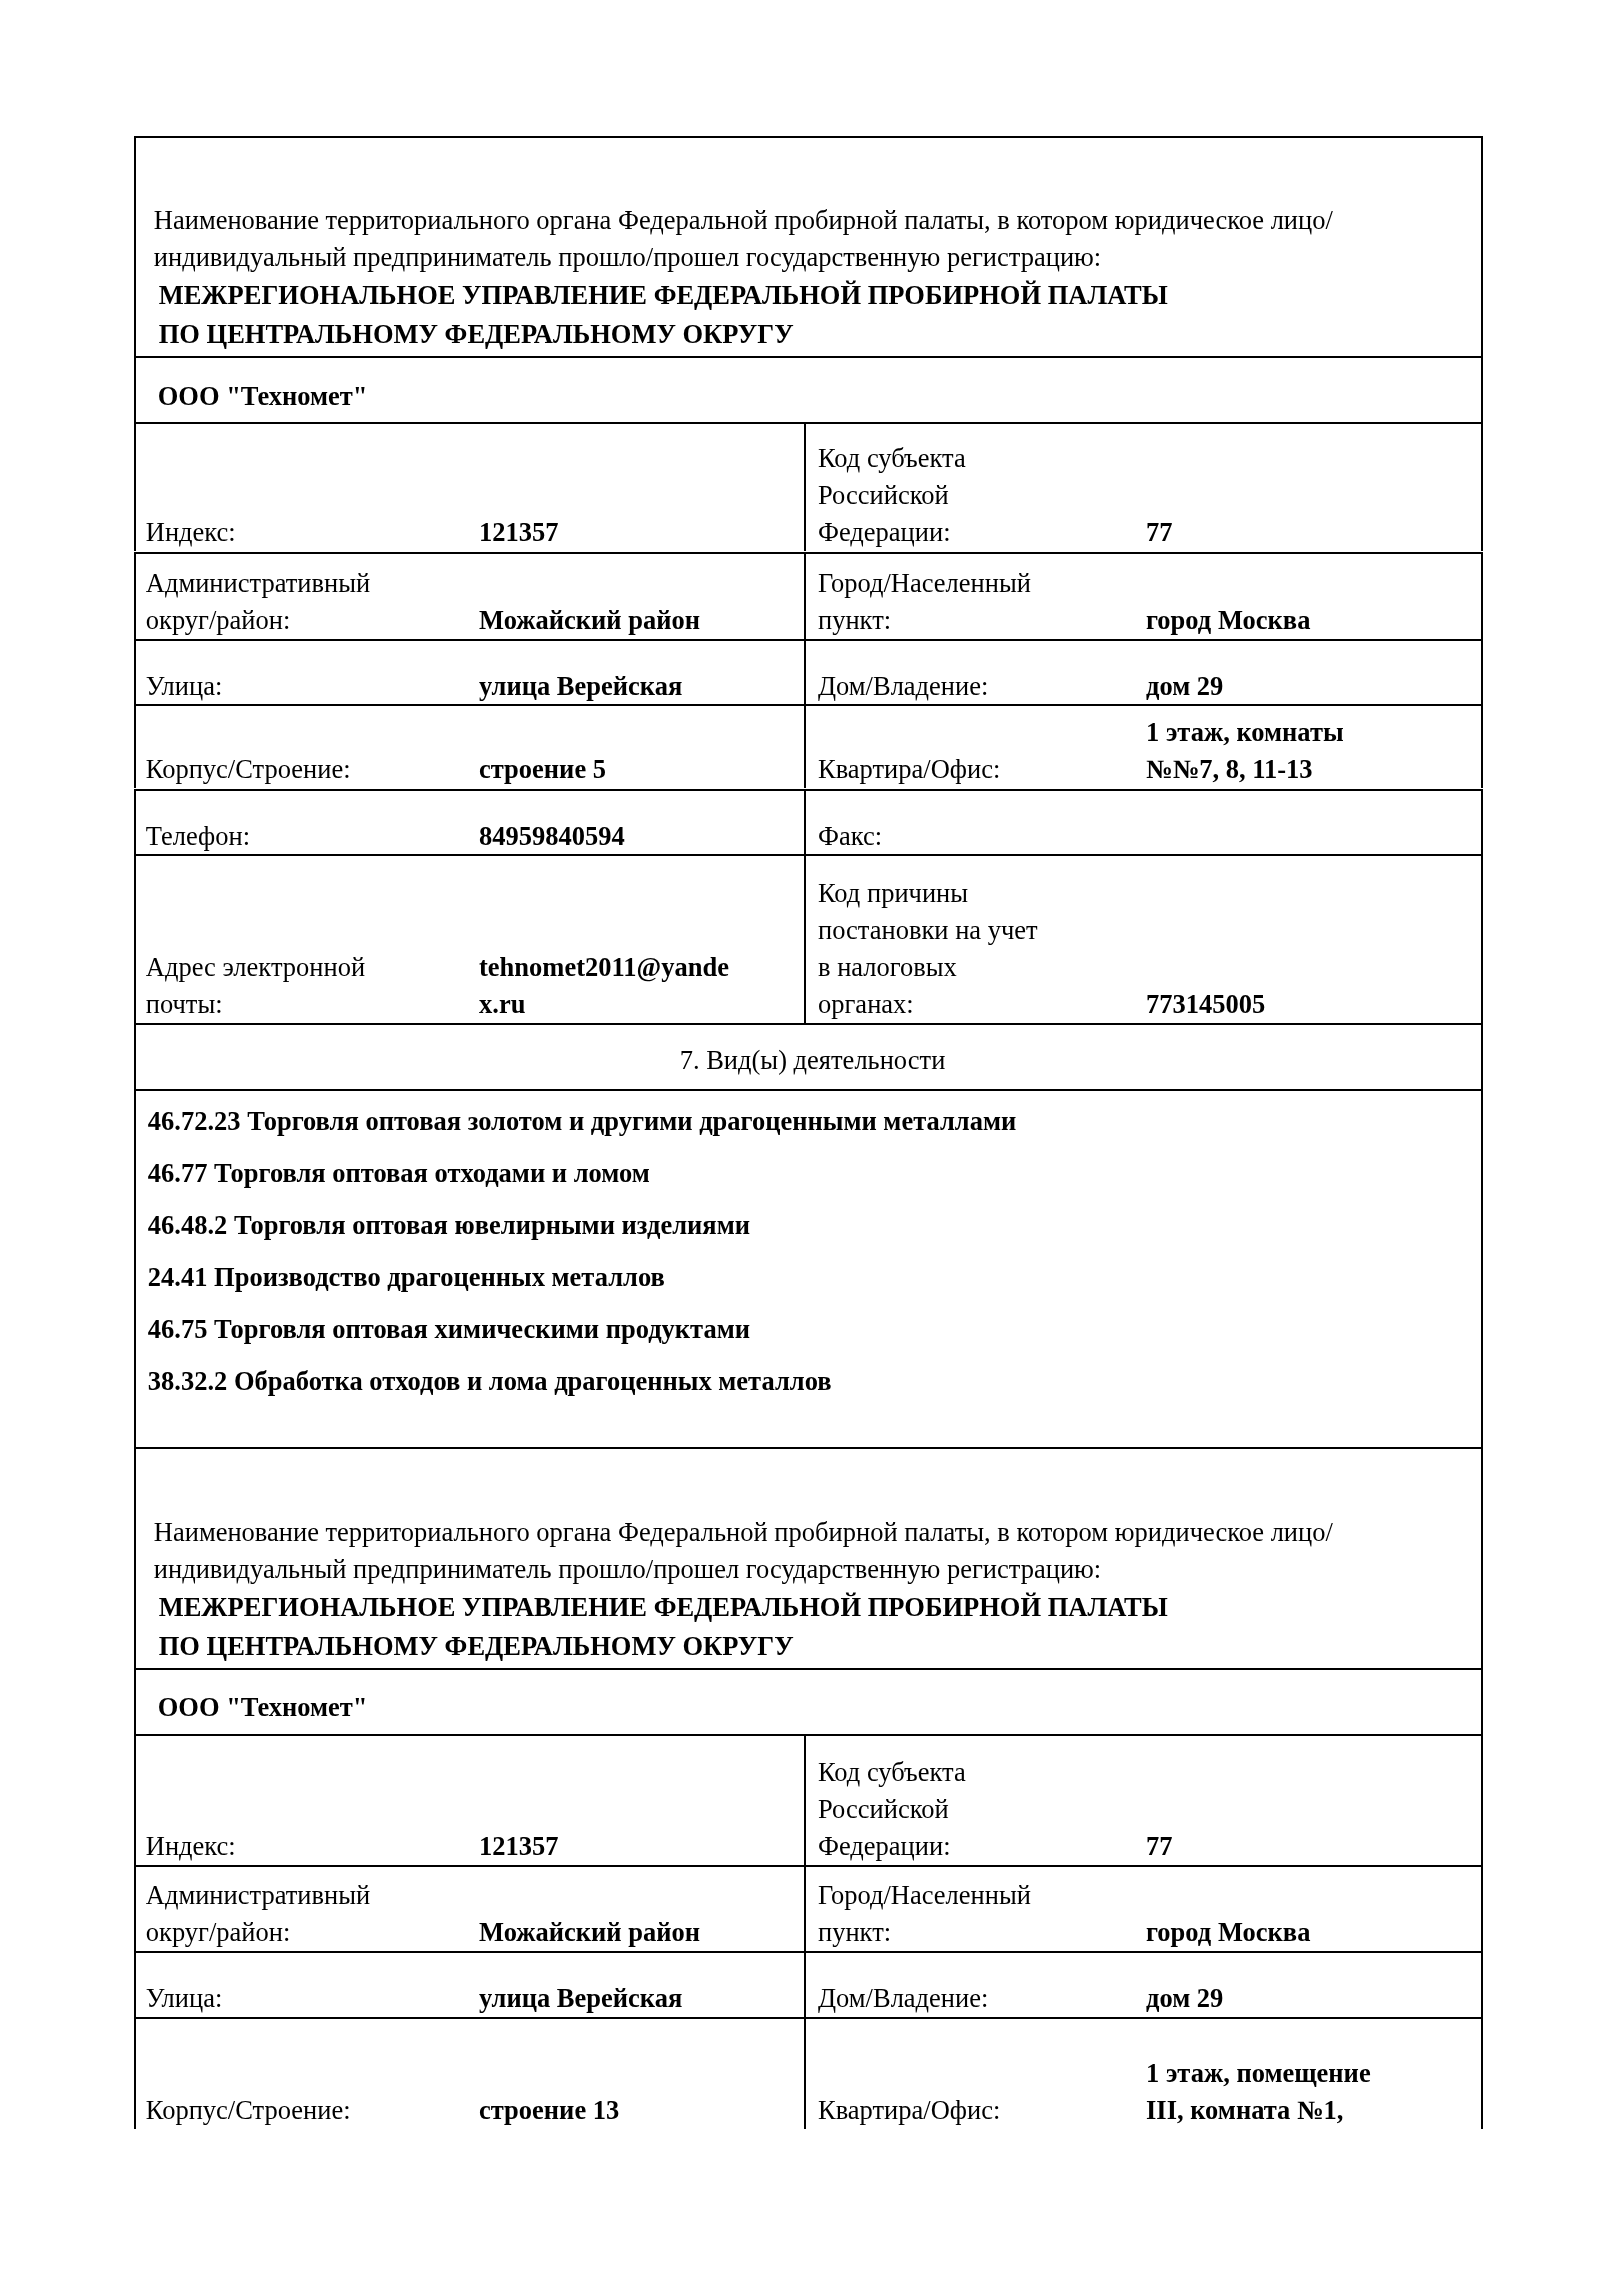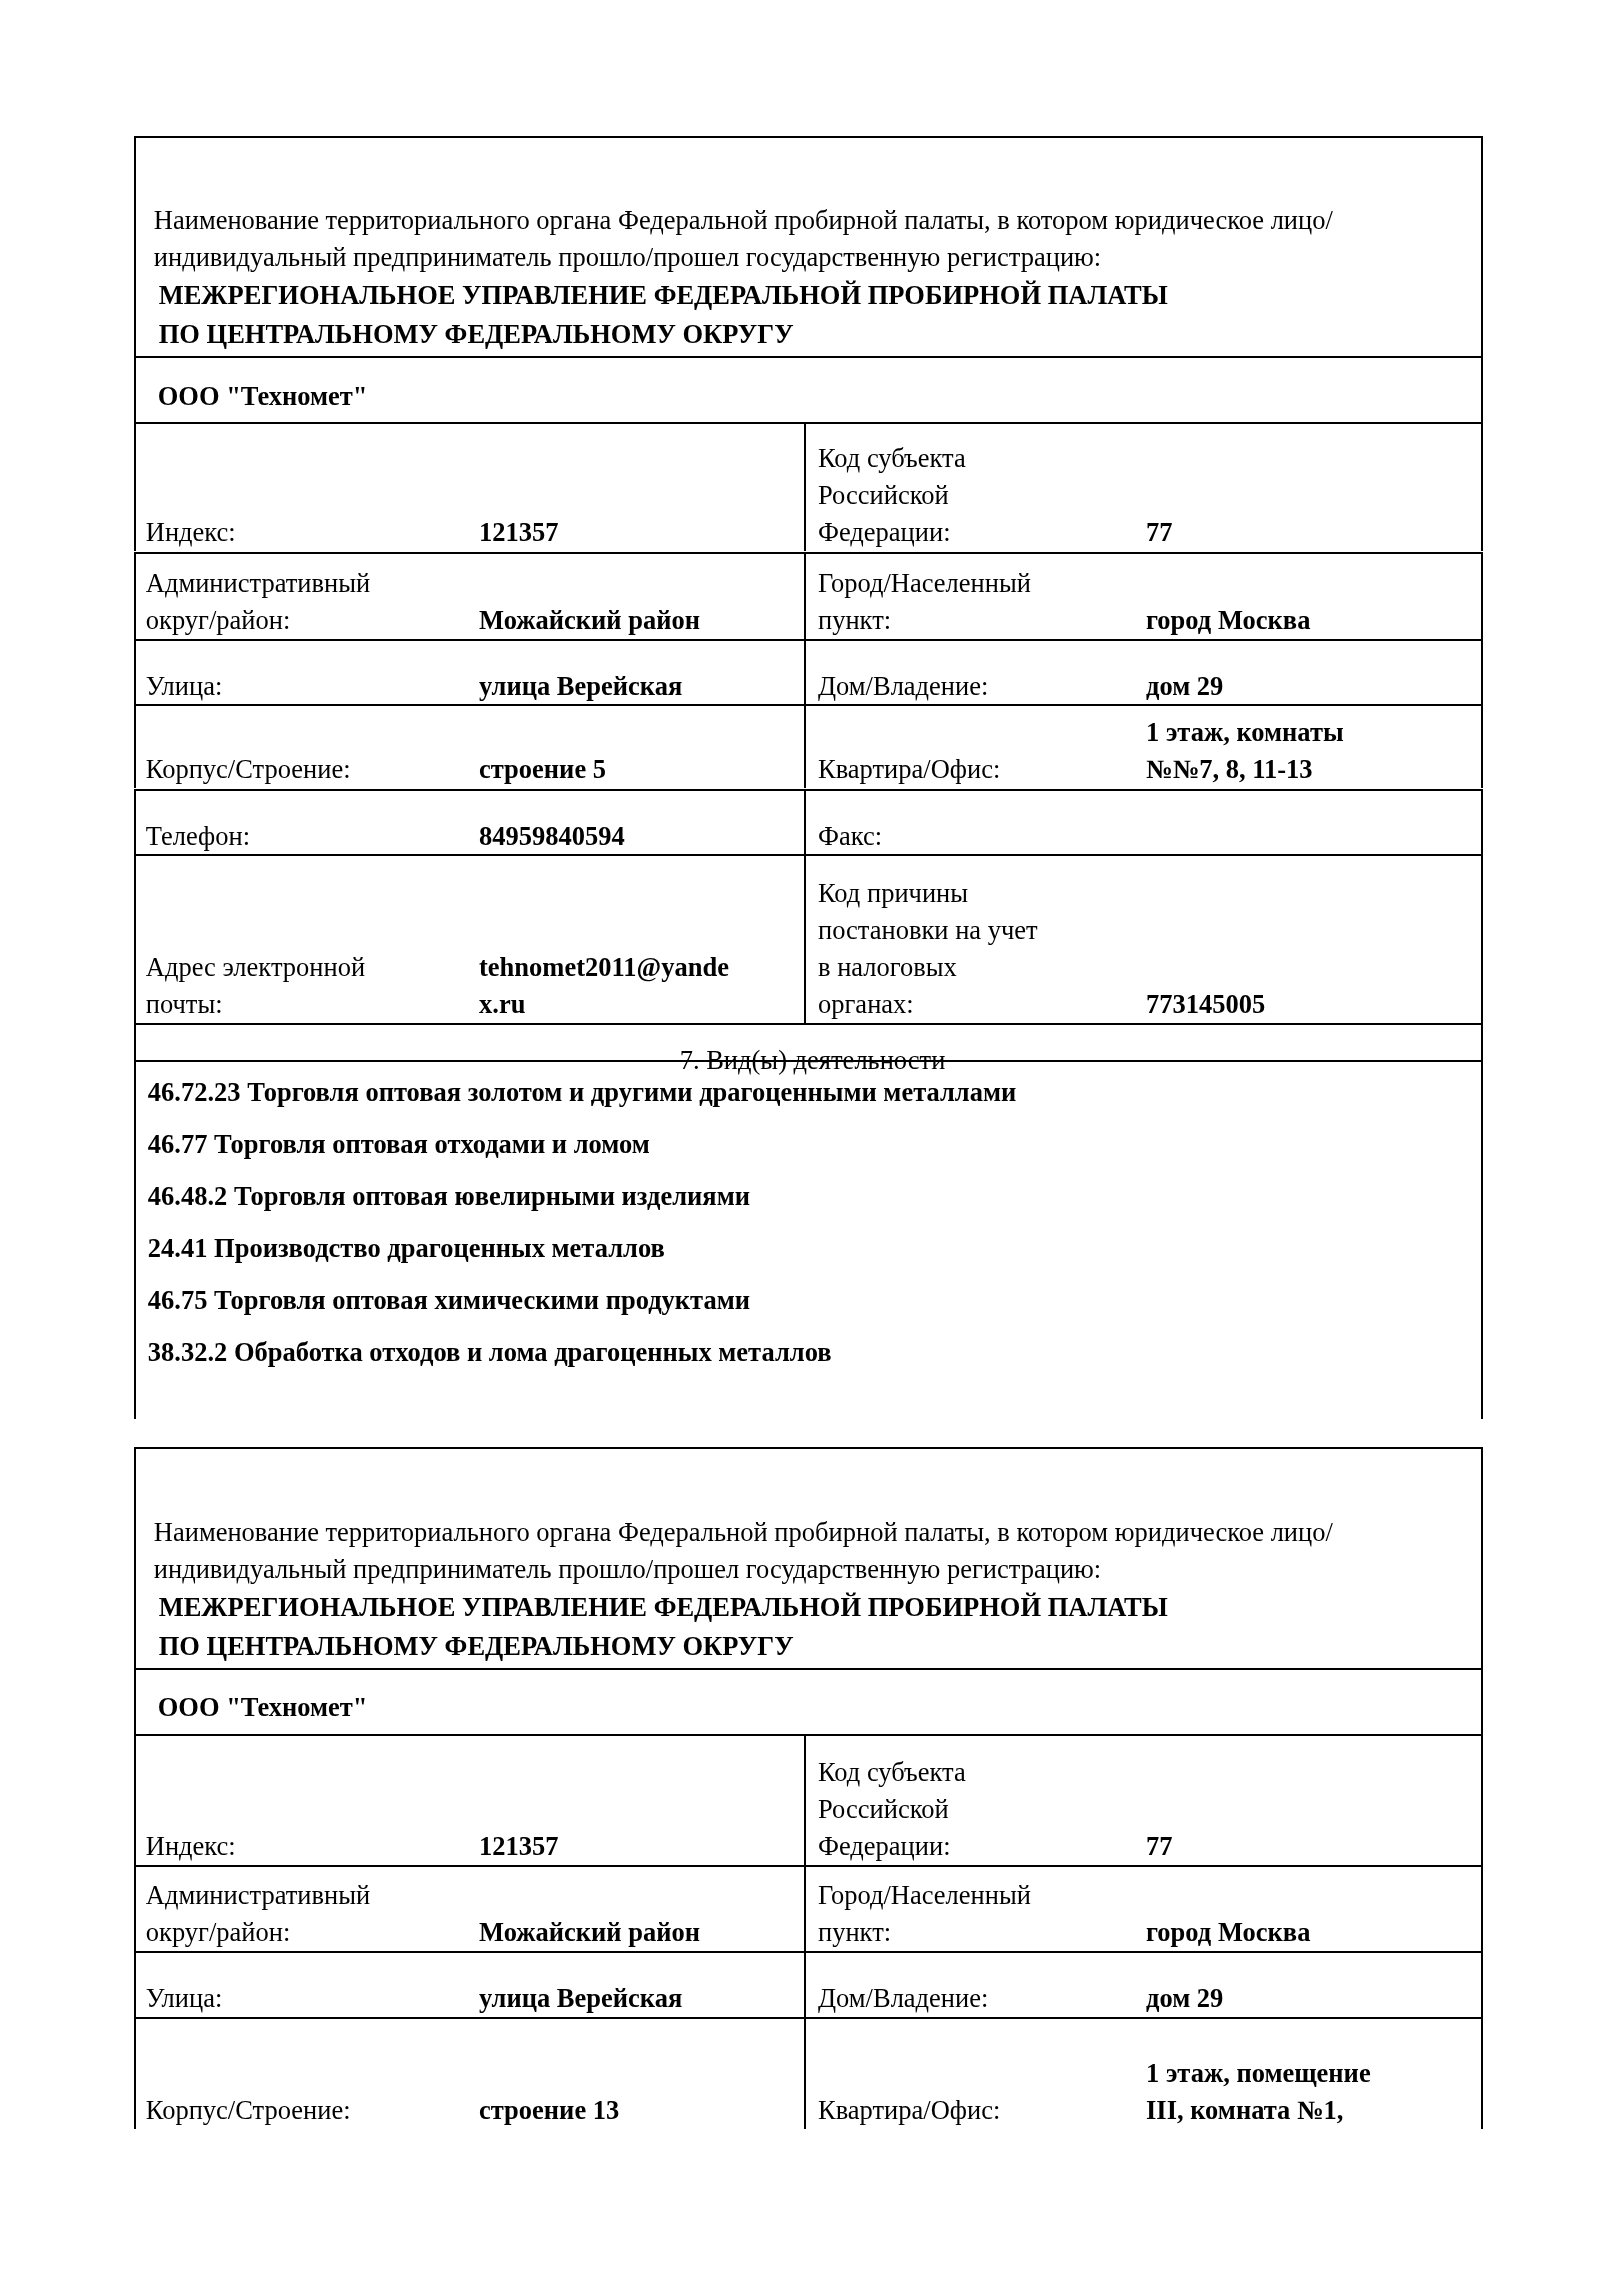--- a/index.html
+++ b/index.html
@@ -148,21 +148,21 @@
         <span>773145005</span>
       </div>
   </div>
 
   <div class="row" style="top:887px;height:66px;">
     <div class="cell full" style="padding-bottom:10px;text-align:center;">
       <span>7. Вид(ы) деятельности</span>
     </div>
   </div>
 
-  <div class="row" style="top:924px;height:359px;border-top-width:2px;">
+  <div class="row" style="top:953px;height:359px;border-top-width:2px;">
     <div class="activities" style="top:3.9px;">
       <div class="activity">46.72.23 Торговля оптовая золотом и другими драгоценными металлами</div>
       <div class="activity">46.77 Торговля оптовая отходами и ломом</div>
       <div class="activity">46.48.2 Торговля оптовая ювелирными изделиями</div>
       <div class="activity">24.41 Производство драгоценных металлов</div>
       <div class="activity">46.75 Торговля оптовая химическими продуктами</div>
       <div class="activity">38.32.2 Обработка отходов и лома драгоценных металлов</div>
     </div>
   </div>
 

